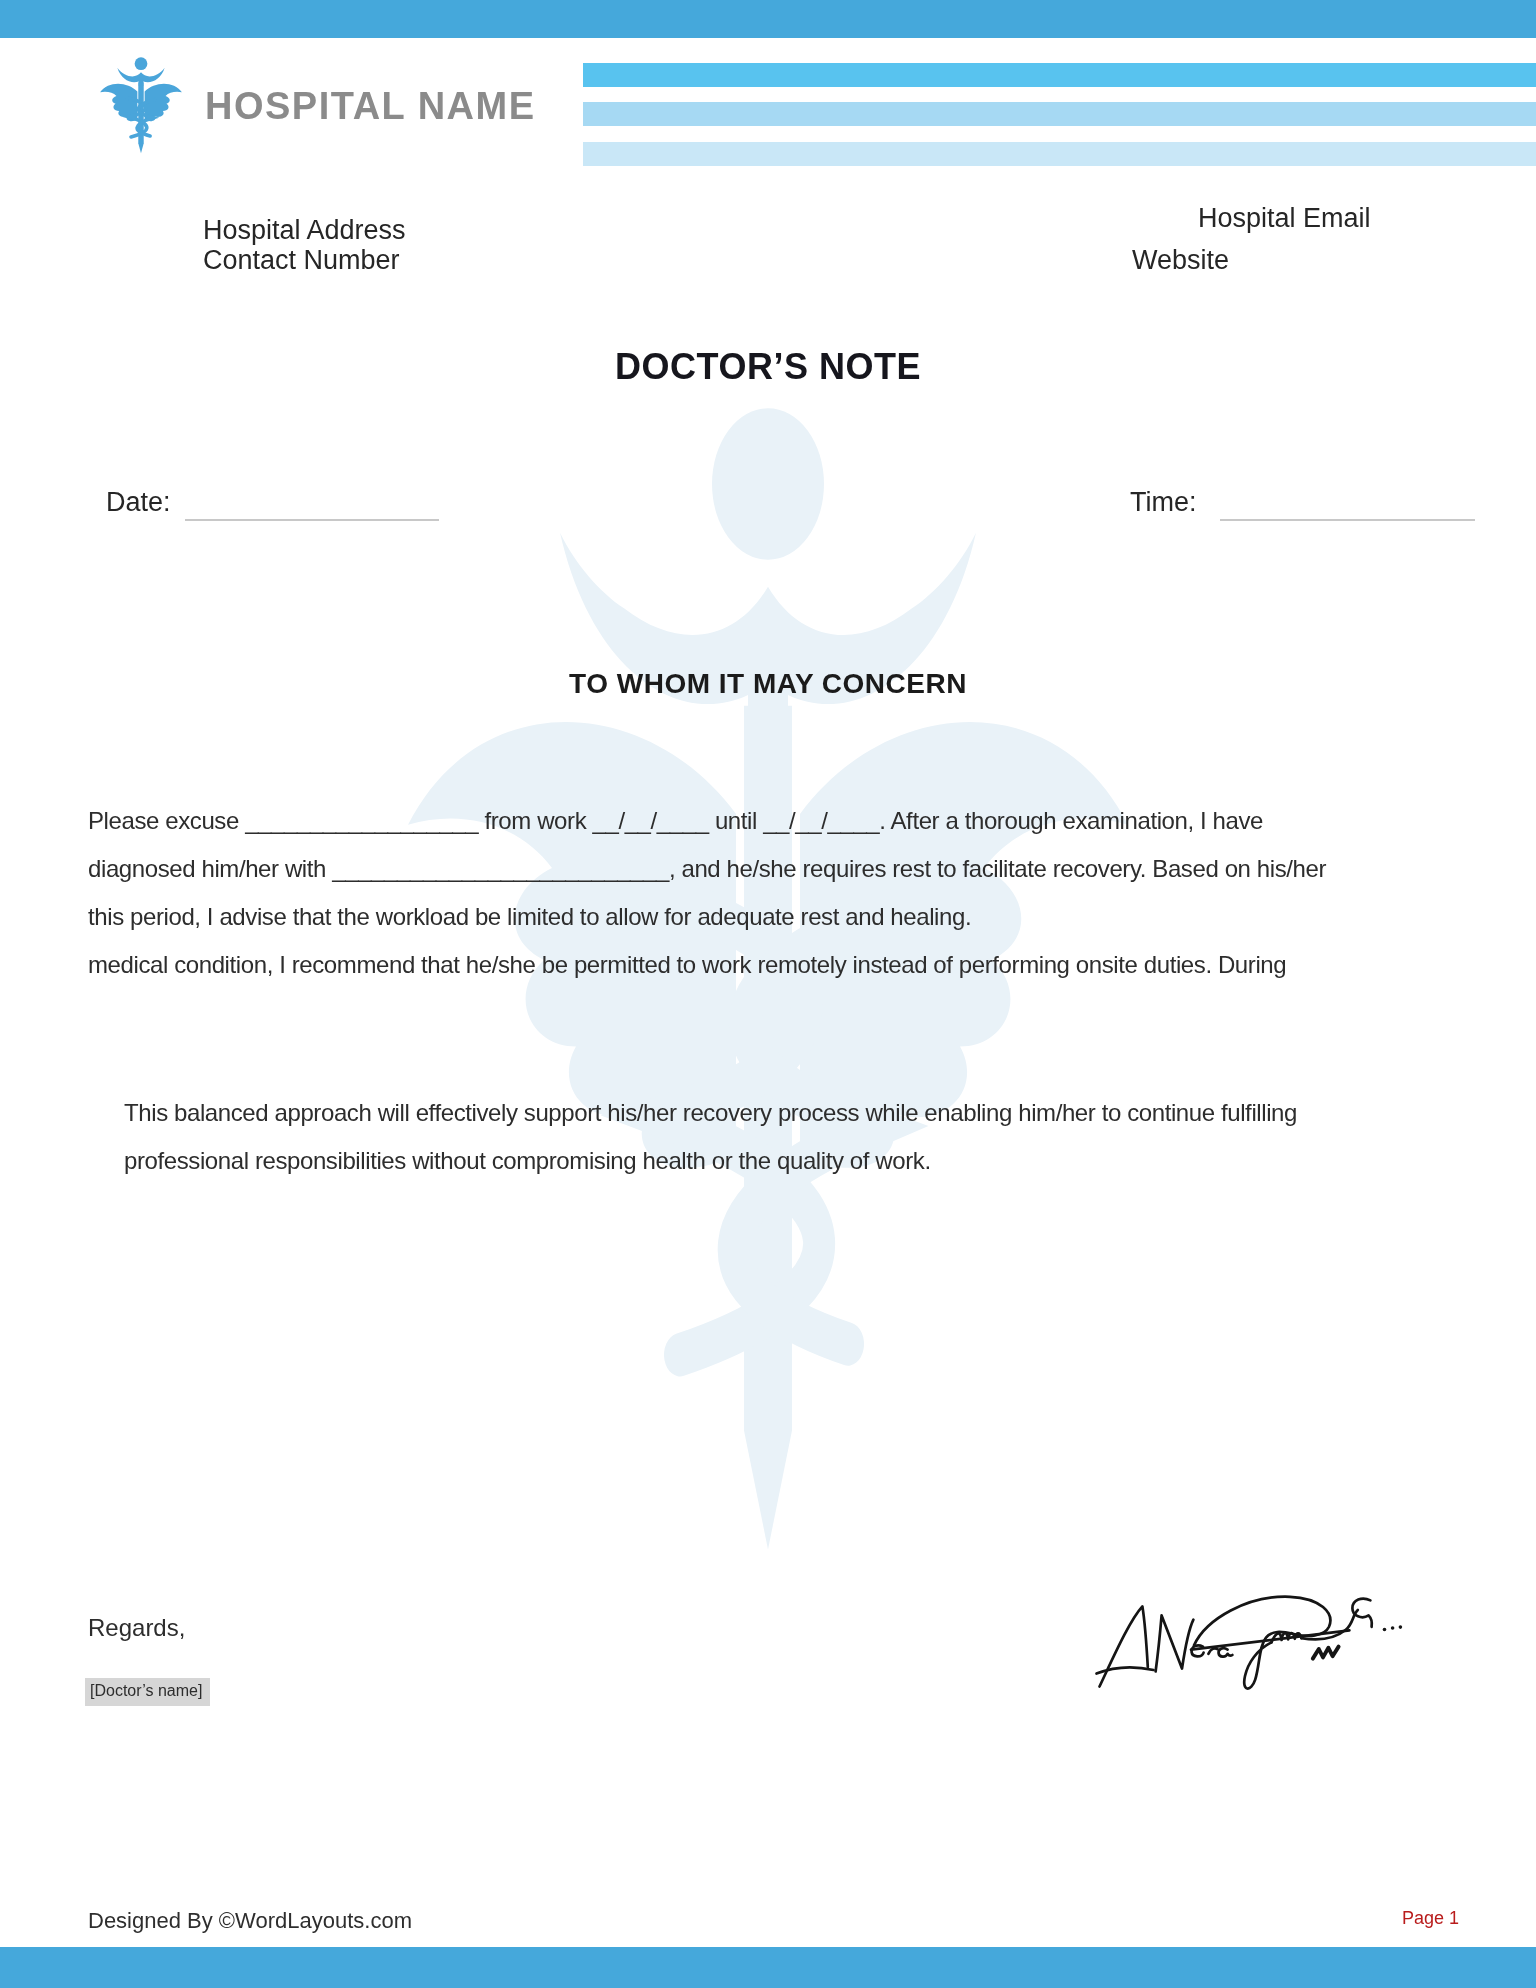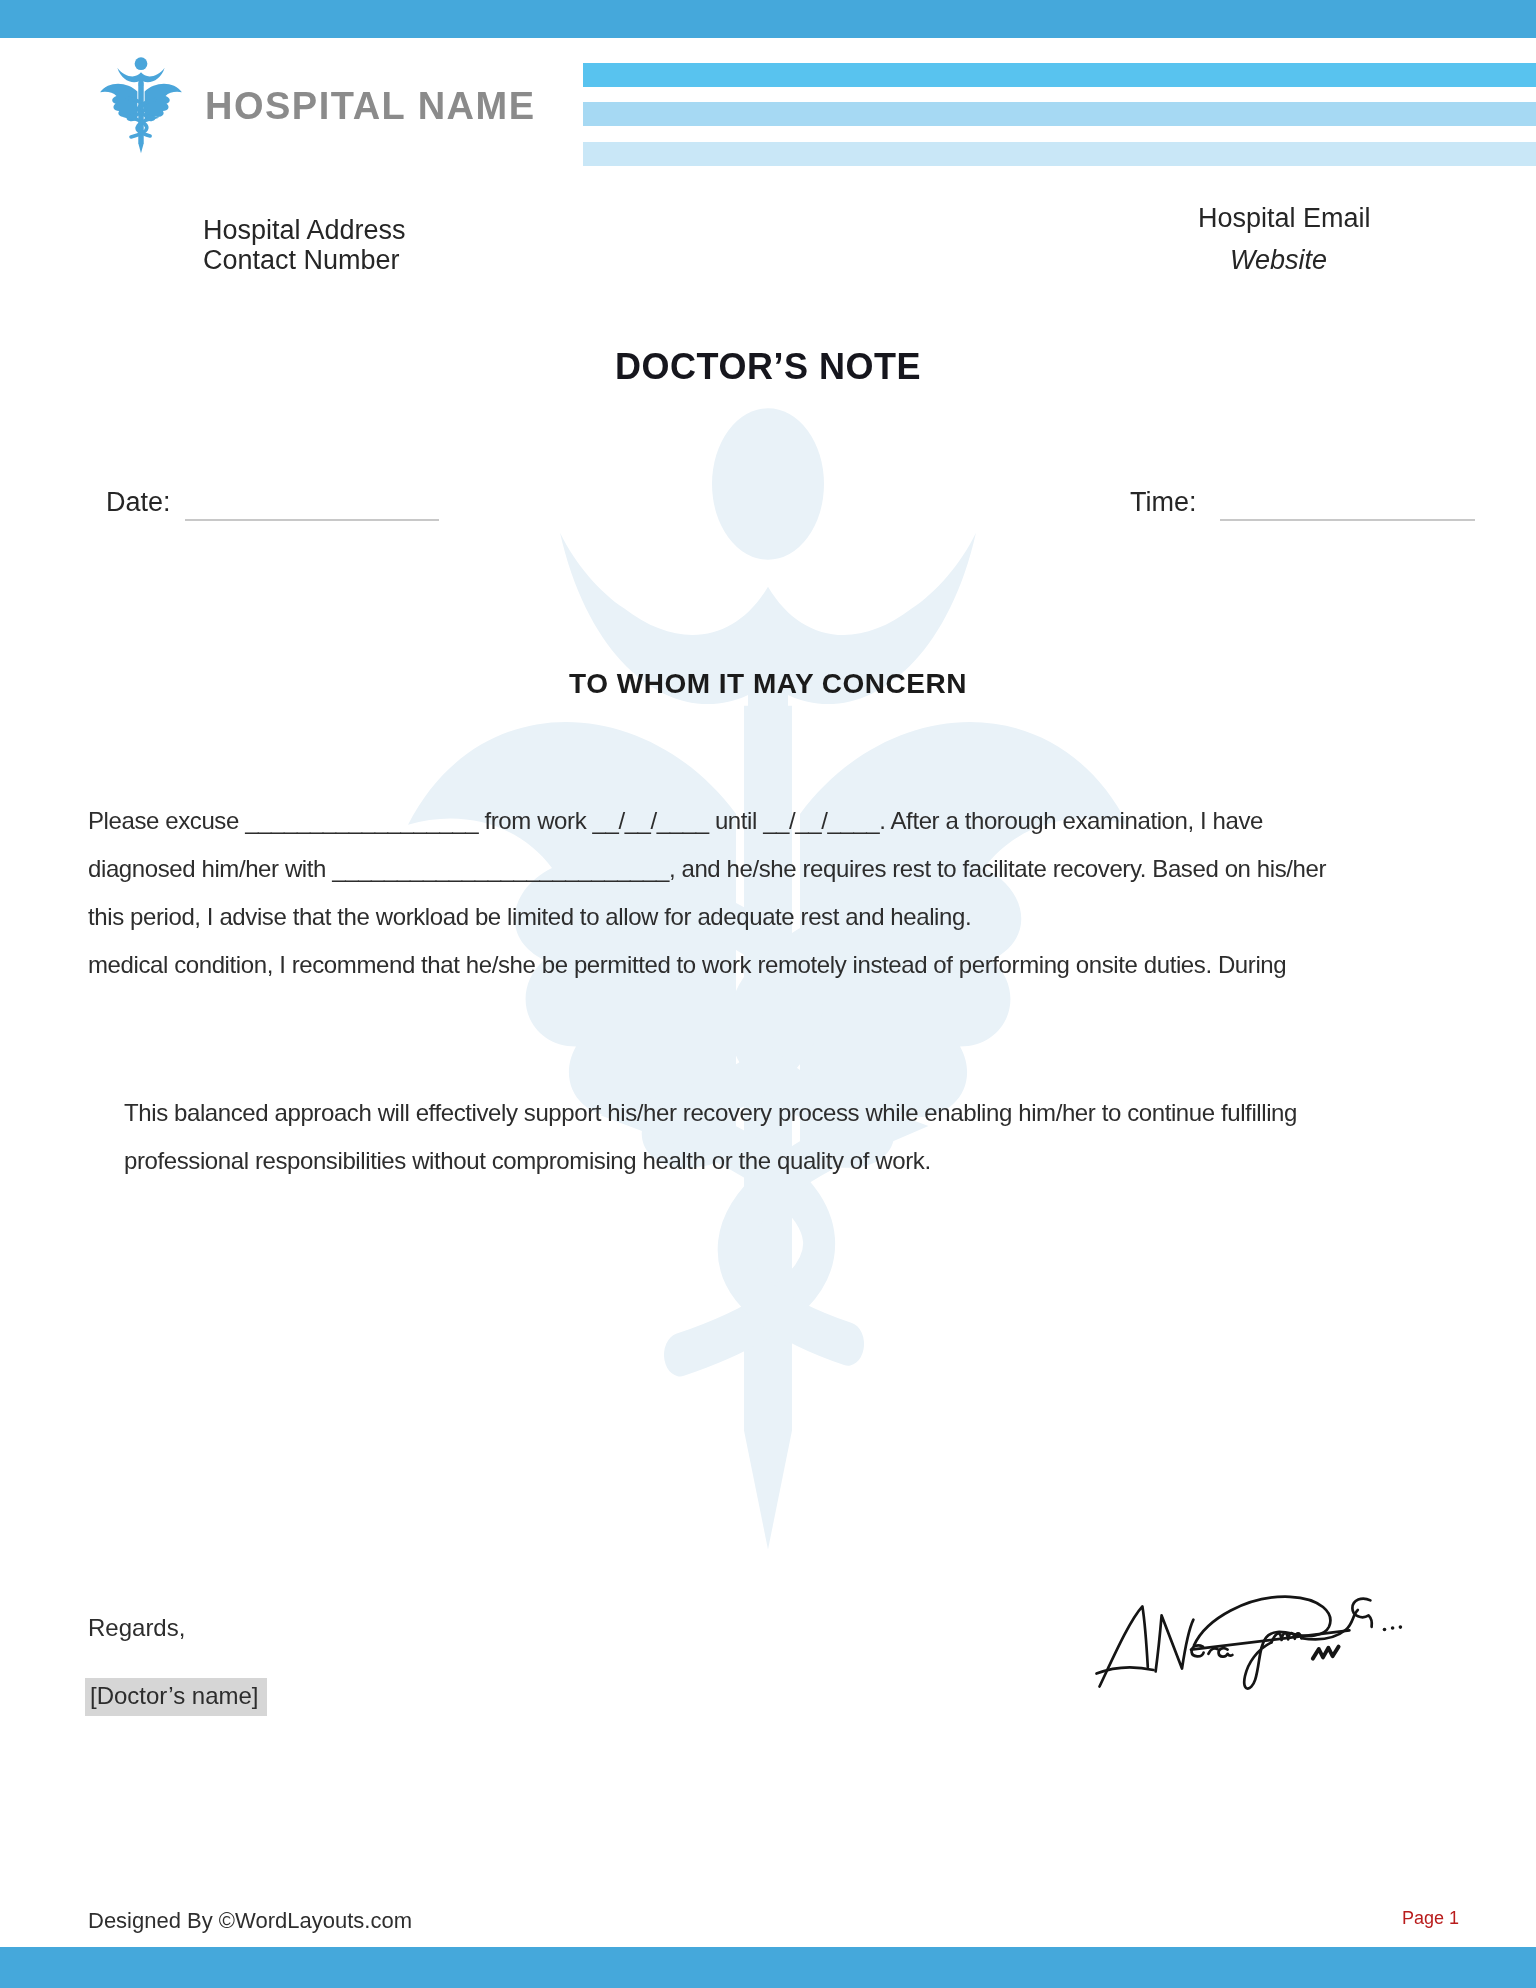--- a/index.html
+++ b/index.html
@@ -22,21 +22,21 @@
     white-space:pre;
   }
   .stripe{left:583px;width:953px;height:24px;z-index:2;}
   .stripe-1{top:63px;background:#58c3ef;}
   .stripe-2{top:102px;background:#a6d9f3;}
   .stripe-3{top:142px;background:#c9e7f7;}
   .addr{font-size:27px;color:#262626;white-space:pre;z-index:3;}
   .addr-l1{left:203px;top:203px;margin-top:12px;}
   .addr-l2{left:203px;top:245px;}
   .addr-r1{left:1198px;top:203px;}
-  .addr-r2{left:1230px;top:245px;font-style:italic;}
+  .addr-r2{left:1132px;top:245px;}
   
   .doc-title{
     left:0;top:346px;width:1536px;text-align:center;z-index:3;
     font-size:36px;font-weight:700;color:#16161d;letter-spacing:0.5px;
   }
   .field-label{font-size:27px;color:#262626;z-index:3;white-space:pre;}
   .date-label{left:106px;top:487px;}
   .time-label{left:1130px;top:487px;}
   .field-line{height:2px;background:#c8c8c8;top:519px;z-index:3;}
   .date-line{left:185px;width:254px;}
@@ -47,21 +47,21 @@
   }
   
   .para{left:88px;z-index:3;font-size:24px;letter-spacing:-0.4px;color:#2d2d2d;}
   .para-1{top:797px;}
   .para-2{top:1089px;margin-left:36px;}
   .para .bline{height:48px;line-height:48px;white-space:pre;}
   
   .regards{left:88px;top:1614px;font-size:24px;z-index:3;white-space:pre;}
   .doctor-name{
     left:85px;top:1678px;z-index:3;
-    font-size:24px;background:#d6d6d6;padding:4px 8px 6px 5px;white-space:pre;
+    font-size:16px;background:#d6d6d6;padding:4px 8px 6px 5px;white-space:pre;
   }
   .signature{left:1092px;top:1568px;width:360px;height:153px;z-index:3;}
   
   .footer-credit{left:88px;top:1908px;font-size:22px;color:#2e2e2e;z-index:3;white-space:pre;}
   .page-number{right:77px;top:1908px;font-size:18px;color:#b91c1c;z-index:3;white-space:pre;text-align:right;}
   .bottom-bar{left:0;bottom:0;width:1536px;height:41px;background:#45a8db;z-index:3;}
   
   .watermark{left:368px;top:392px;width:800px;height:1190px;z-index:1;}
 </style>
 </head>

